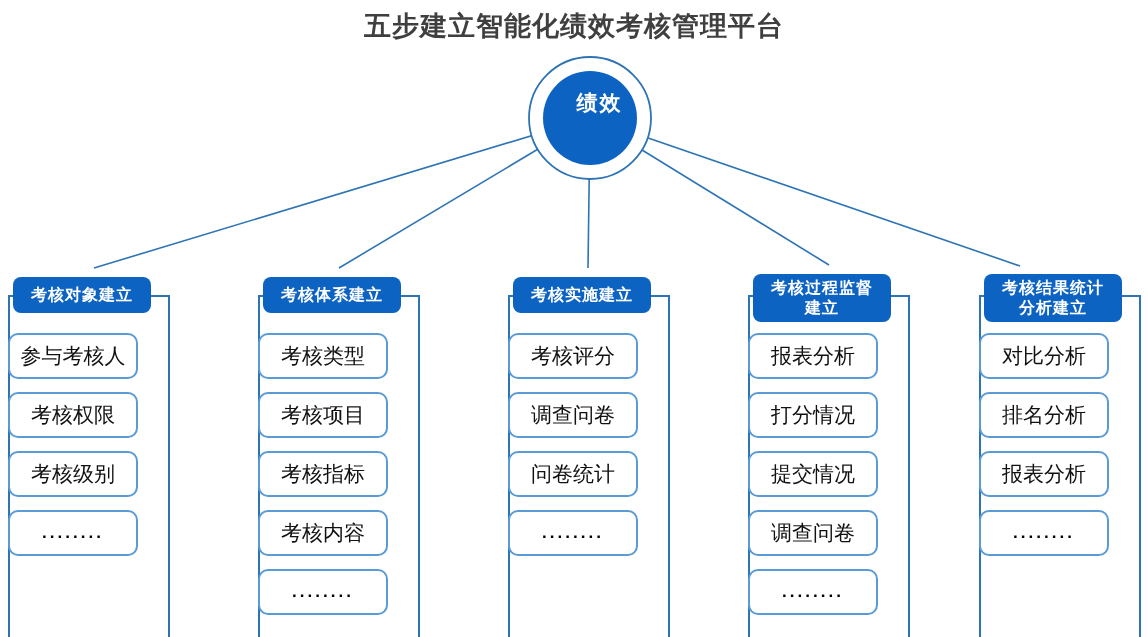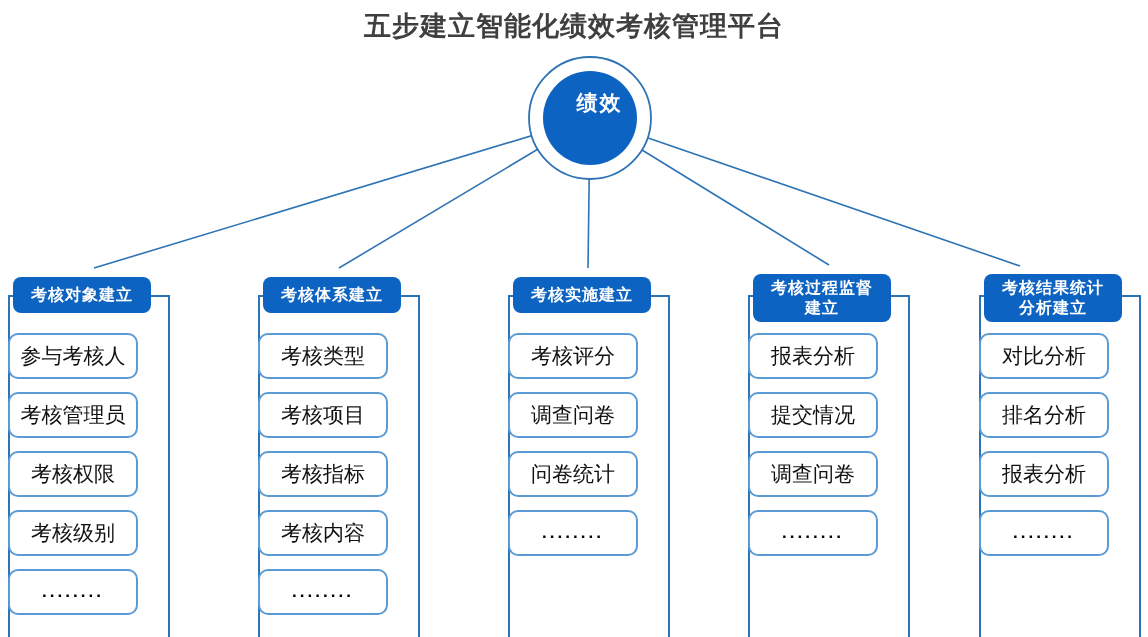--- a/index.html
+++ b/index.html
@@ -93,21 +93,20 @@
 
   <div class="hub-label">
     <div>绩效</div>
   </div>
 
   <div class="column" style="left:8px;">
     <div class="col-box"></div>
     <div class="col-header">考核对象建立</div>
     <div class="items">
       <div class="item">参与考核人</div>
-      <div class="item">考核管理员</div>
       <div class="item">考核权限</div>
       <div class="item">考核级别</div>
       <div class="item dots">........</div>
     </div>
   </div>
 
   <div class="column" style="left:258px;">
     <div class="col-box"></div>
     <div class="col-header">考核体系建立</div>
     <div class="items">
@@ -129,20 +128,21 @@
       <div class="item dots">........</div>
     </div>
   </div>
 
   <div class="column" style="left:748px;">
     <div class="col-box"></div>
     <div class="col-header two-line">考核过程监督
 建立</div>
     <div class="items">
       <div class="item">报表分析</div>
+      <div class="item">打分情况</div>
       <div class="item">提交情况</div>
       <div class="item">调查问卷</div>
       <div class="item dots">........</div>
     </div>
   </div>
 
   <div class="column" style="left:979px;">
     <div class="col-box"></div>
     <div class="col-header two-line">考核结果统计
 分析建立</div>

